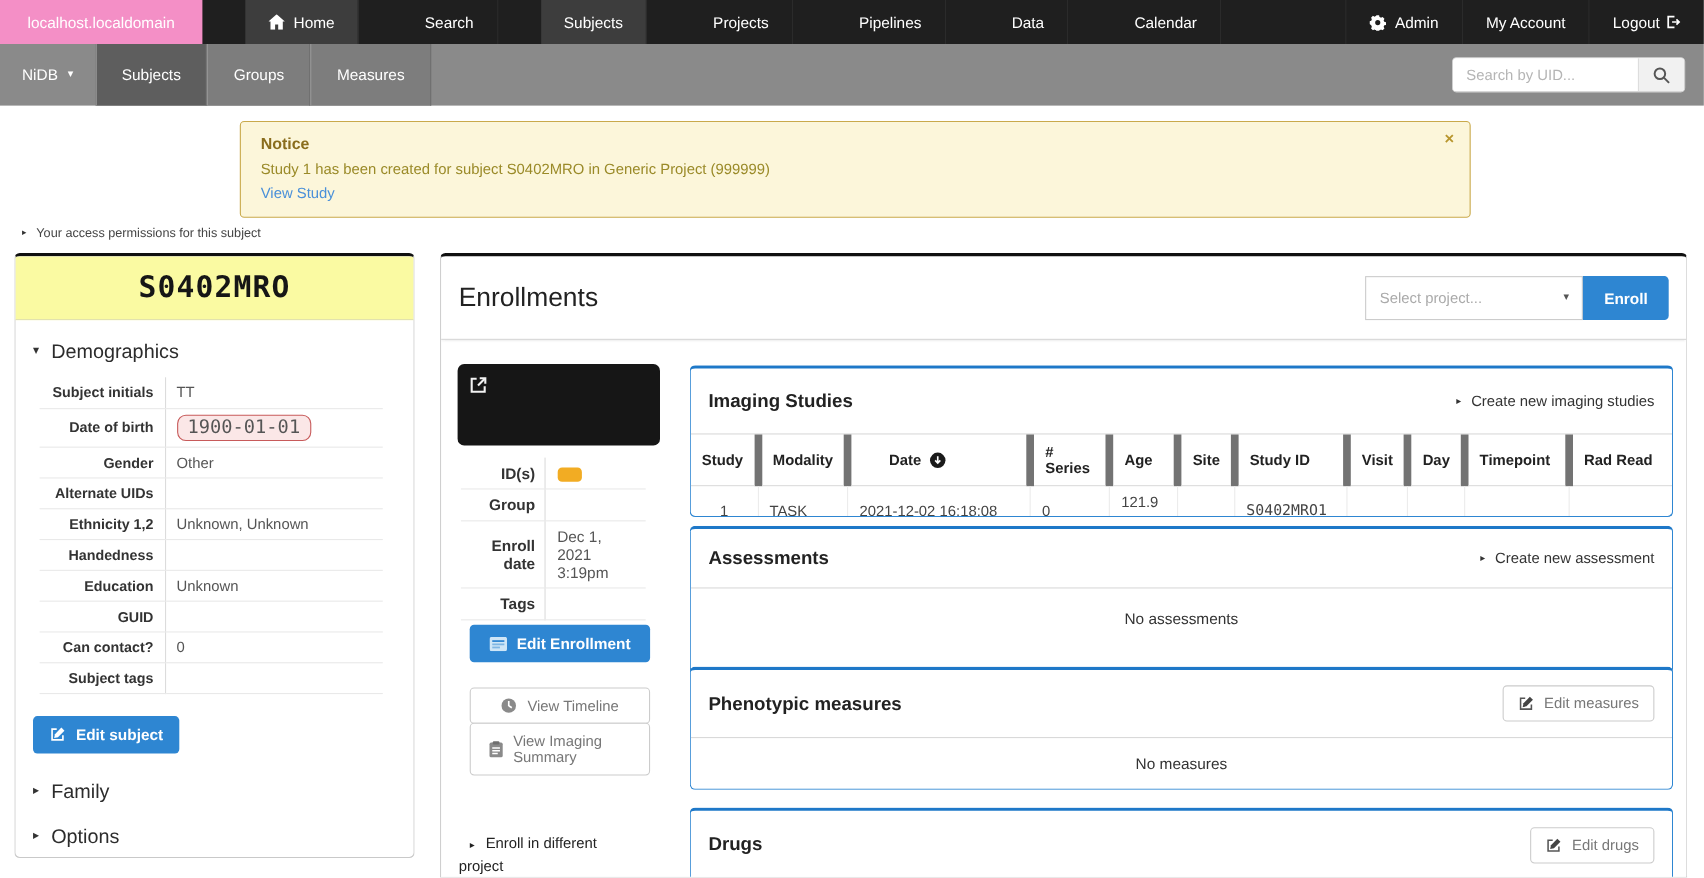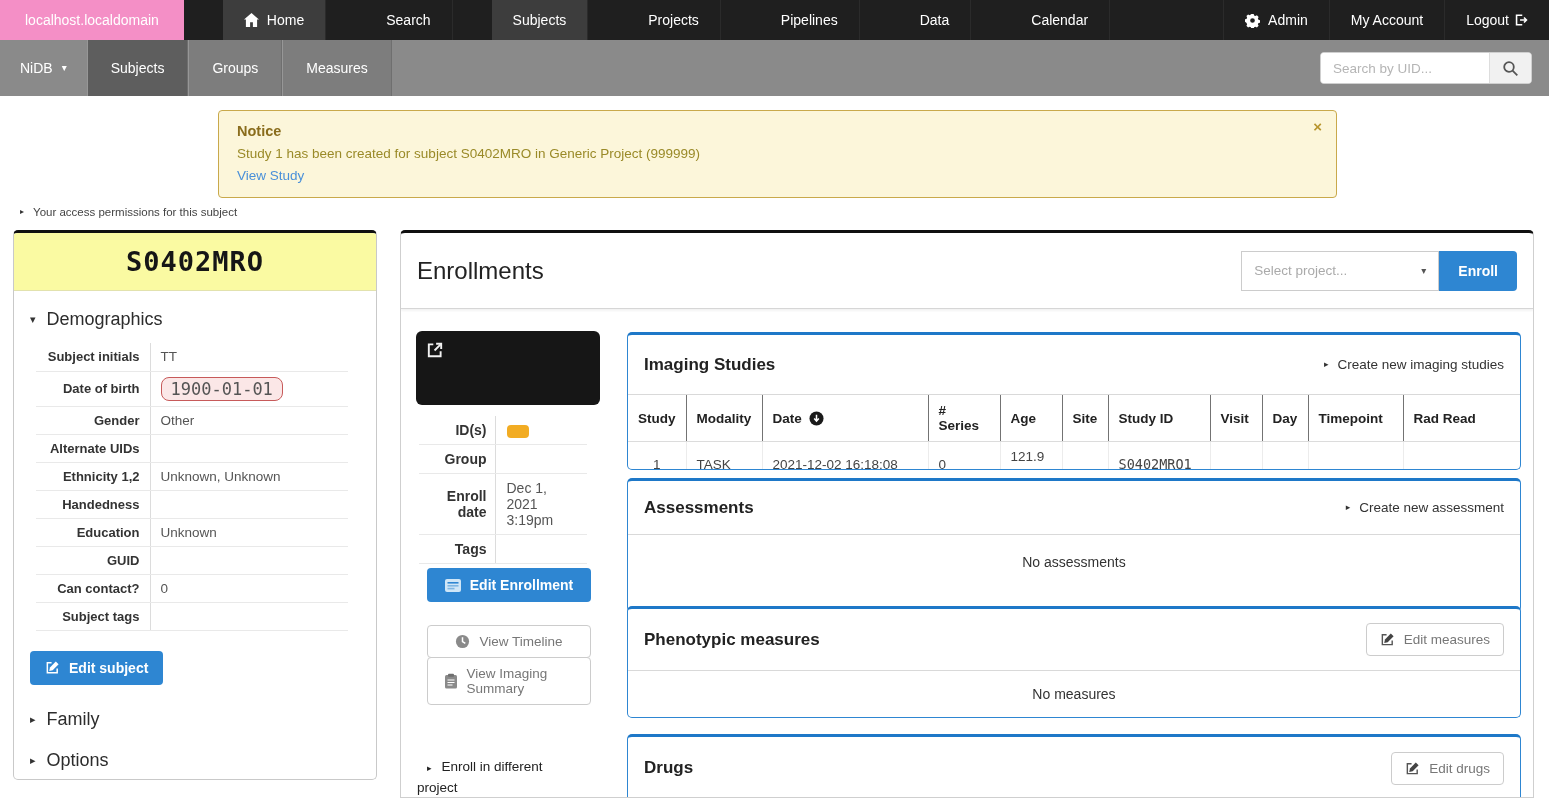--- a/index.html
+++ b/index.html
@@ -129,24 +129,24 @@
   .sec-title { font-size:17px; color:#222; font-weight:bold; }
   .sec-link { display:flex; align-items:center; gap:9px; font-size:13.5px; color:#333; cursor:pointer; }
   .sec-link .caret { font-size:9px; }
   .sec-body-empty { display:flex; align-items:center; justify-content:center; font-size:14px; color:#333; }
   .sec-assess .sec-body-empty { height:54px; }
   .sec-measures .sec-body-empty { height:46px; }
 
   
   .img-table { width:100%; border-collapse:collapse; }
   .img-table th { font-size:13.5px; font-weight:bold; color:#222; text-align:left;
-                  padding:8px 10px; border-right:1px solid #737373; border-bottom:1px solid #dcdcdc; height:35px; }
+                  padding:8px 10px; border-right:7px solid #737373; border-bottom:1px solid #dcdcdc; height:35px; }
   .img-table td { font-size:13.5px; color:#444; padding:7px 10px; border-right:1px solid #ececec; height:33px; }
   .img-table th:last-child, .img-table td:last-child { border-right:none; }
-  .th-date { display:flex; align-items:center; gap:7px; }
+  .th-date { display:flex; align-items:center; gap:7px;margin-left:24px; }
   .cell-study { text-align:center; color:#2e86d2; cursor:pointer; }
   .age-unit { color:#aaa; font-size:12px; }
   .mono { font-family:"DejaVu Sans Mono",monospace; font-size:12.5px; color:#333; }
 </style>
 </head>
 <body>
 
 <div class="nav1">
   <div class="brand">
     <span>localhost.localdomain</span>

